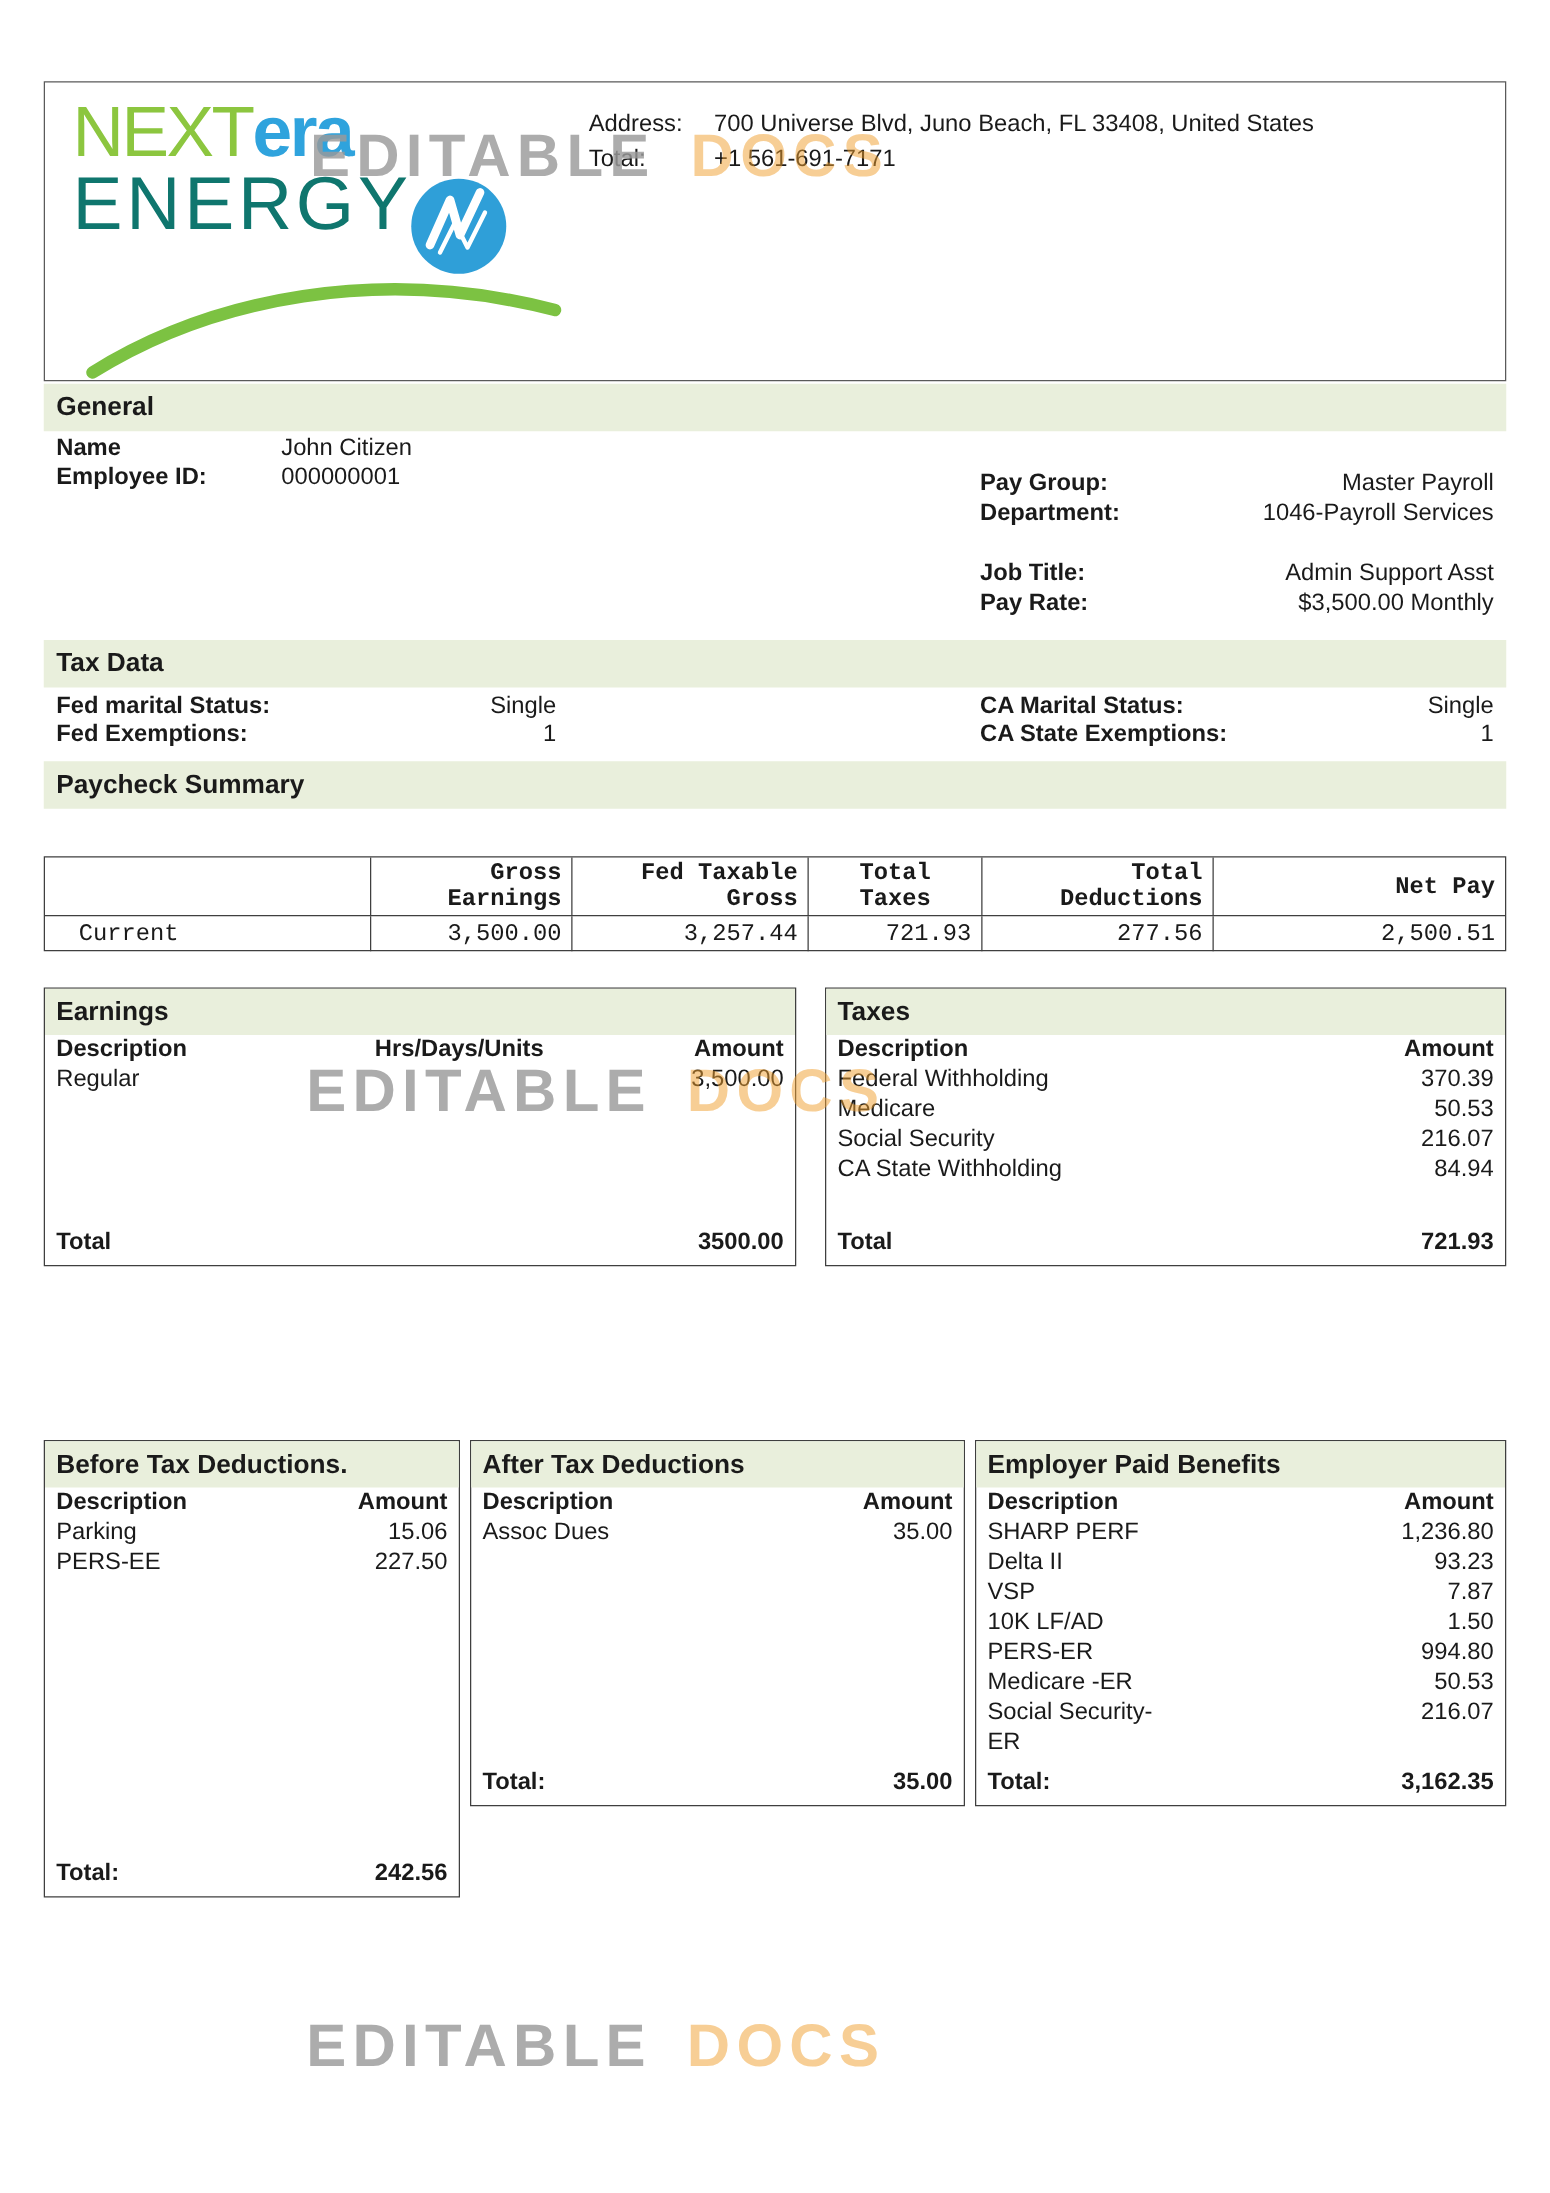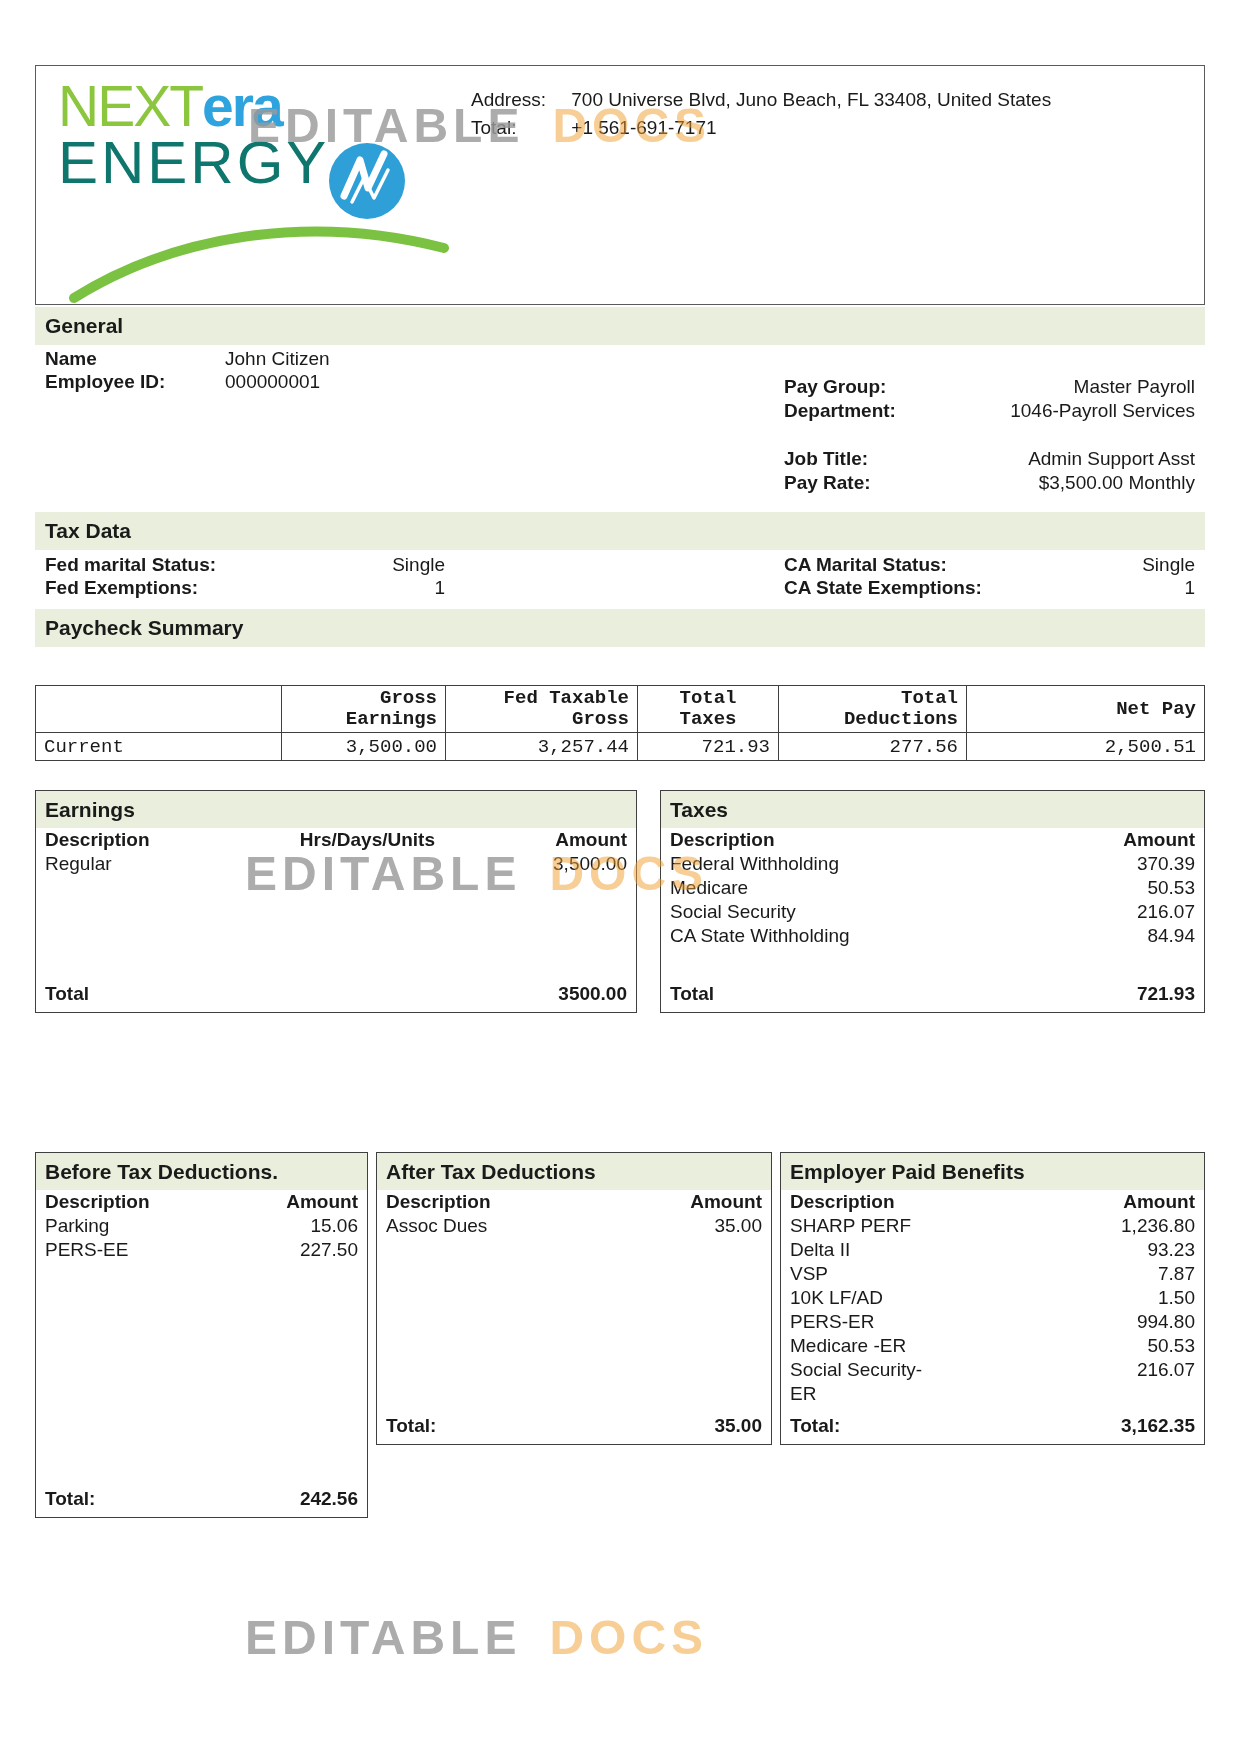--- a/index.html
+++ b/index.html
@@ -33,21 +33,21 @@
         font-weight:bold;font-size:21px;line-height:38px;padding-left:10px;box-sizing:border-box;}
 
   
   .ps-table{position:absolute;left:35px;top:685px;width:1170px;border:1px solid #3f3f3f;box-sizing:border-box;background:transparent;}
   .ps-row{display:flex;}
   .ps-row.hdr{height:46px;}
   .ps-row.data{height:27px;border-top:1px solid #3f3f3f;}
   .ps-cell{box-sizing:border-box;border-left:1px solid #3f3f3f;padding:14px 8px;
            display:flex;align-items:center;justify-content:flex-end;
            white-space:pre-line;text-align:right;line-height:21px;font-family:Liberation Mono, monospace;}
-  .ps-cell:first-child{border-left:none;justify-content:flex-start;text-align:center;}
+  .ps-cell:first-child{border-left:none;justify-content:flex-start;text-align:center;margin-left:19px;}
   .ps-row.hdr .ps-cell{font-weight:bold;}
   .ps-cell.c0{width:245px;}
   .ps-cell.c1{width:164px;}
   .ps-cell.c2{width:192px;}
   .ps-cell.c3{width:141px;justify-content:center;text-align:center;}
   .ps-row.data .ps-cell.c3{justify-content:flex-end;text-align:right;}
   .ps-cell.c4{width:188px;}
   .ps-cell.c5{width:238px;}
 
   

